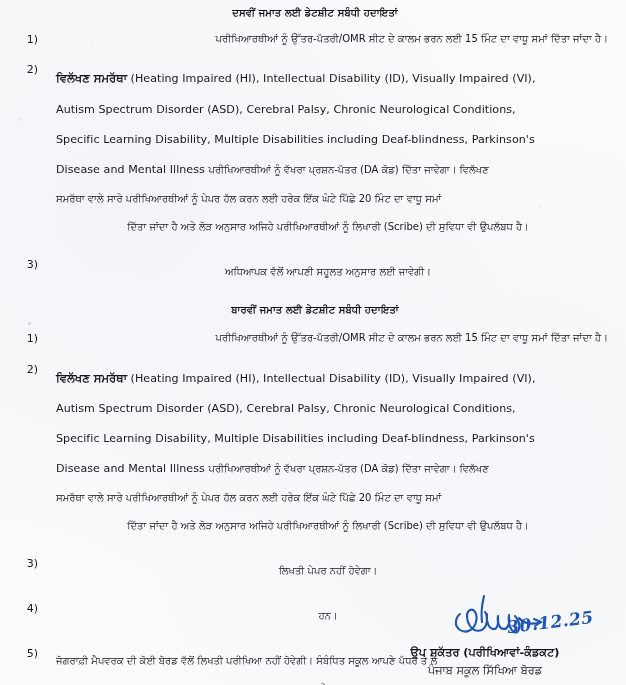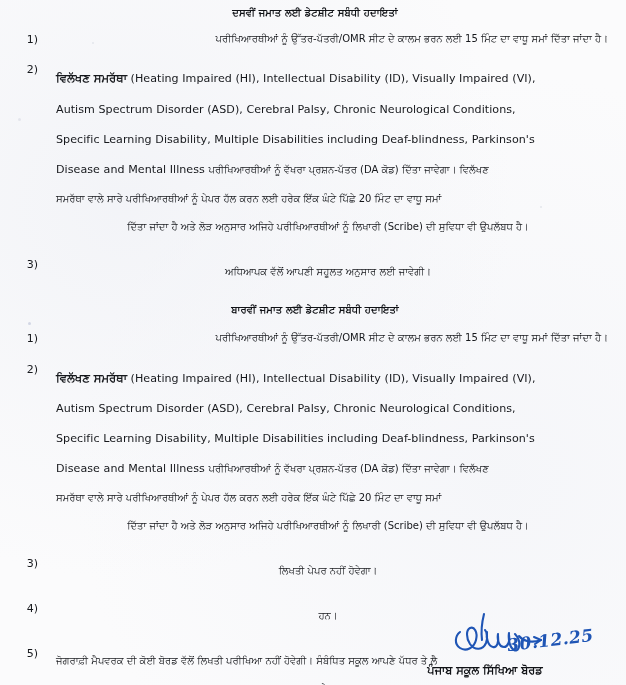--- a/index.html
+++ b/index.html
@@ -124,21 +124,21 @@
     letter-spacing: 0.5px;
   }
   .sign-title {
     font-size: 11.3px;
     font-weight: 600;
     line-height: 1.55;
     color: #101216;
   }
   .sign-org {
     font-size: 11.3px;
-    font-weight: 700;
+    font-weight: 400;
     line-height: 1.55;
     color: #101216;
   }
   .speck {
     position: absolute;
     background: #dfe1e8;
     border-radius: 50%;
     opacity: 0.8;
   }
 </style>
@@ -244,16 +244,17 @@
           <path d="M14 22 C9 26, 8 34, 14 38 C20 42, 28 38, 30 30 C32 22, 28 16, 24 18 C20 20, 20 28, 24 34 C29 41, 37 40, 40 33 C42 28, 41 22, 39 20"></path>
           <path d="M41 22 C40 28, 42 36, 47 37 C51 38, 53 32, 52 26"></path>
           <path d="M52 24 C51 30, 53 37, 58 37 C62 37, 64 31, 63 25"></path>
           <path d="M63 23 C62 30, 64 38, 68 40 C72 42, 74 37, 73 31 C72 27, 70 25, 69 24"></path>
           <path d="M73 26 C76 30, 84 34, 95 30"></path>
           <path d="M95 30 L88 27 M95 30 L89 34"></path>
         </g>
       </svg>
       <span class="sig-date">30.12.25</span>
     </div>
+    <div class="sign-title pa">ਉਪ ਸਕੱਤਰ (ਪਰੀਖਿਆਵਾਂ-ਕੰਡਕਟ)</div>
     <div class="sign-org pa">ਪੰਜਾਬ ਸਕੂਲ ਸਿੱਖਿਆ ਬੋਰਡ</div>
   </div>
 
 </div>
 
 </body></html>

